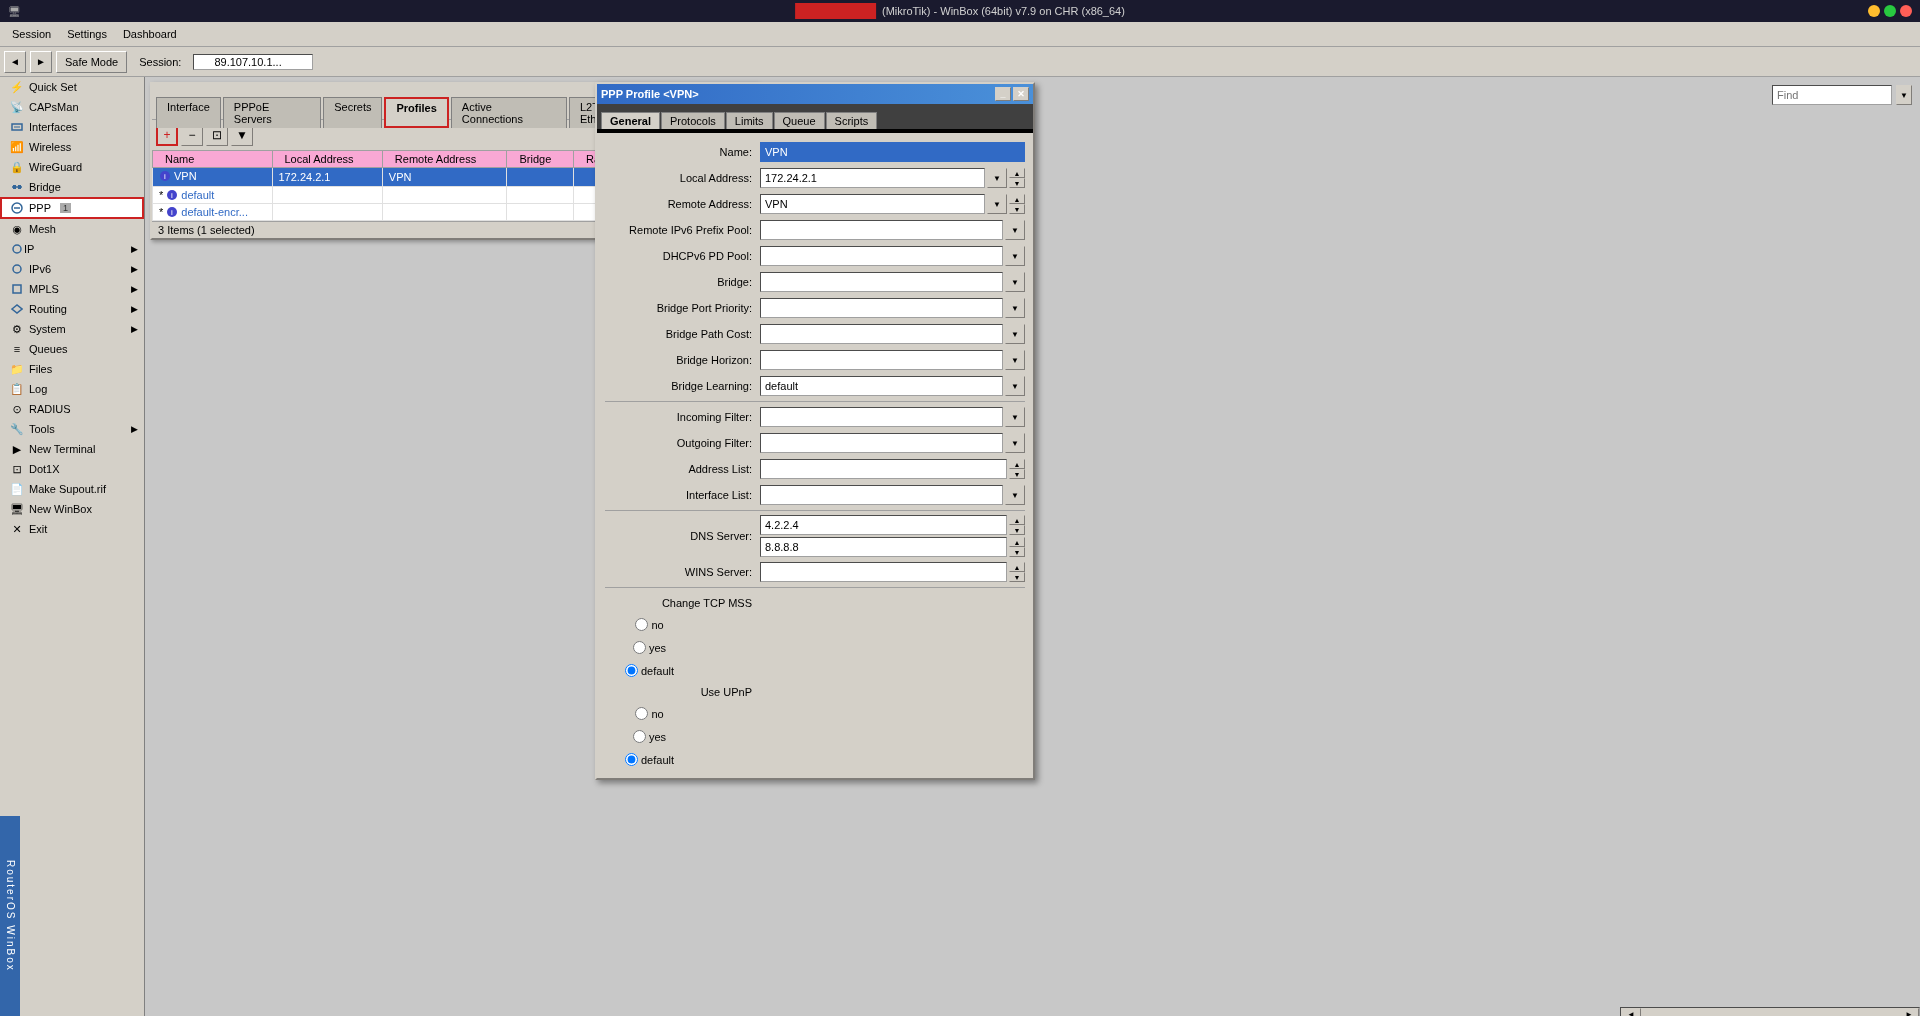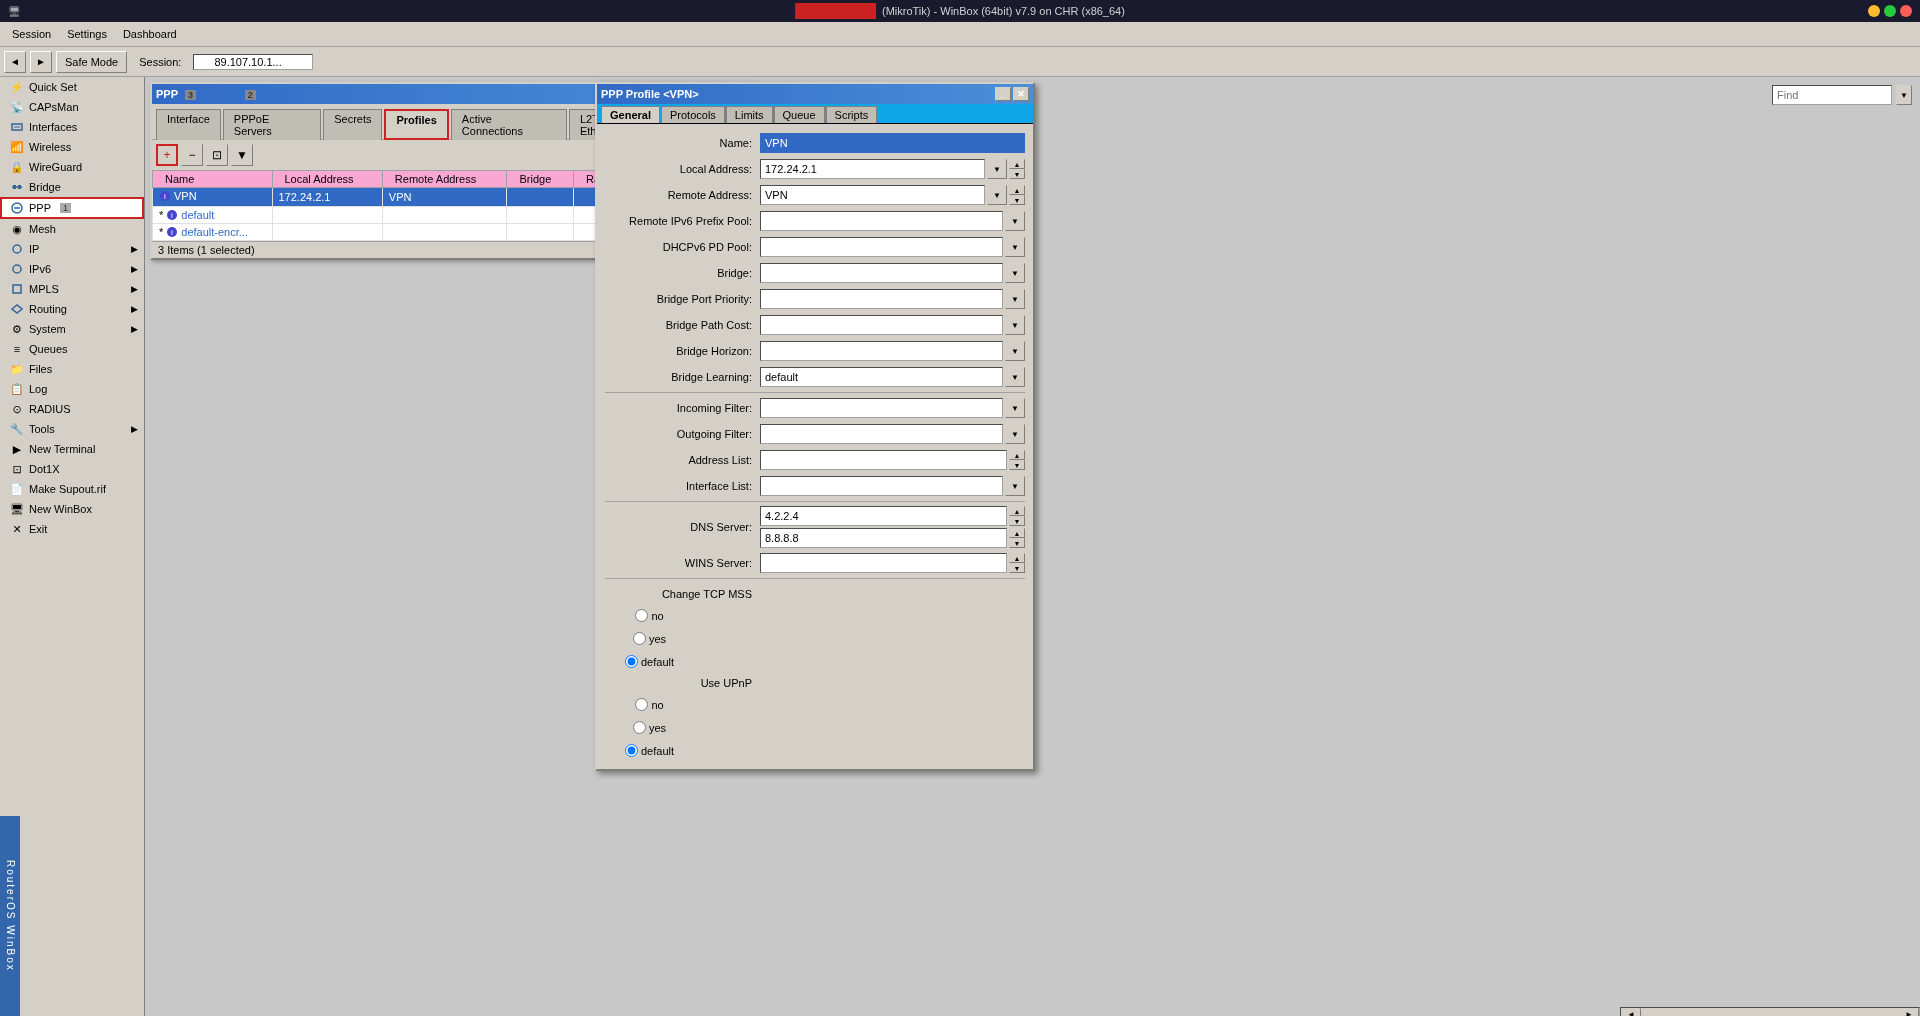--- a/index.html
+++ b/index.html
@@ -201,21 +201,21 @@
       gap: 2px;
     }
     .tab {
       padding: 3px 10px;
       background: #c0bdb5;
       border: 1px solid #808080;
       border-bottom: none;
       cursor: pointer;
       font-size: 11px;
       position: relative;
-      top: 1px;
+      top: 9px;
     }
     .tab.active {
       background: #d4d0c8;
       border-bottom: 1px solid #d4d0c8;
       z-index: 1;
       font-weight: bold;
     }
     .tab.highlighted {
       border: 2px solid #cc2222;
       font-weight: bold;
@@ -296,24 +296,24 @@
     }
 
     .dialog-content {
       display: flex;
       gap: 0;
     }
 
     
     .dialog-tab-bar {
       display: flex;
-      padding: 2px 4px 0;
-      background: #0ea5e9;
+      padding: 8px 4px 0;
+      background: #404040;
       gap: 1px;
-      border-bottom: 1px solid #000000;
+      border-bottom: 4px solid #000000;
     }
     .dialog-tab {
       padding: 2px 8px;
       background: #c0bdb5;
       border: 1px solid #808080;
       border-bottom: none;
       cursor: pointer;
       font-size: 11px;
     }
     .dialog-tab.active {
@@ -505,21 +505,21 @@
           </svg>
       </span>
       <span>PPP</span>
       <span style="background:#aaa; color:#333; font-size:9px; padding:0 3px; margin-left:4px;">1</span>
     </div>
     <div class="sidebar-item">
       <span class="sidebar-icon">◉</span>
       <span>Mesh</span>
     </div>
     <div class="sidebar-item has-sub">
-      <div style="display:flex;align-items:center;gap:5px;">
+      <div style="display:flex;align-items:center;">
         <span class="sidebar-icon">
           <svg width="12" height="12" viewBox="0 0 12 12">
               <circle cx="6" cy="6" r="4" fill="none" stroke="#336699" stroke-width="1.5"></circle>
             </svg>
         </span>
         <span>IP</span>
       </div>
       <span class="chevron">▶</span>
     </div>
     <div class="sidebar-item has-sub">
@@ -605,33 +605,20 @@
       <span class="sidebar-icon">✕</span>
       <span>Exit</span>
     </div>
 
     <div style="position:absolute; bottom:0; left:0; width:20px; height:200px; background:#3366aa; writing-mode:vertical-rl; text-orientation:mixed; color:white; font-size:10px; display:flex; align-items:center; justify-content:center; letter-spacing:2px;">RouterOS WinBox</div>
   </div>
 
   <div class="content-area">
 
     <div class="ppp-window">
-      <div class="window-titlebar">
-        <span>
-          <span>PPP</span>
-          <span style="background:#888; color:#333; font-size:9px; padding:0 3px; margin-left:4px;">3</span>
-          &nbsp;&nbsp;&nbsp;&nbsp;&nbsp;&nbsp;&nbsp;&nbsp;&nbsp;&nbsp;&nbsp;&nbsp;&nbsp;&nbsp;
-          <span style="background:#888; color:#333; font-size:9px; padding:0 3px;">2</span>
-        </span>
-        <div class="window-controls">
-          <div class="win-btn">_</div>
-          <div class="win-btn">□</div>
-          <div class="win-btn">✕</div>
-        </div>
-      </div>
 
       <div class="tab-bar">
         <div class="tab">Interface</div>
         <div class="tab">PPPoE Servers</div>
         <div class="tab">Secrets</div>
         <div class="tab active highlighted">Profiles</div>
         <div class="tab">Active Connections</div>
         <div class="tab">L2TP Ethernet</div>
         <div class="tab">L2TP Secrets</div>
       </div>

